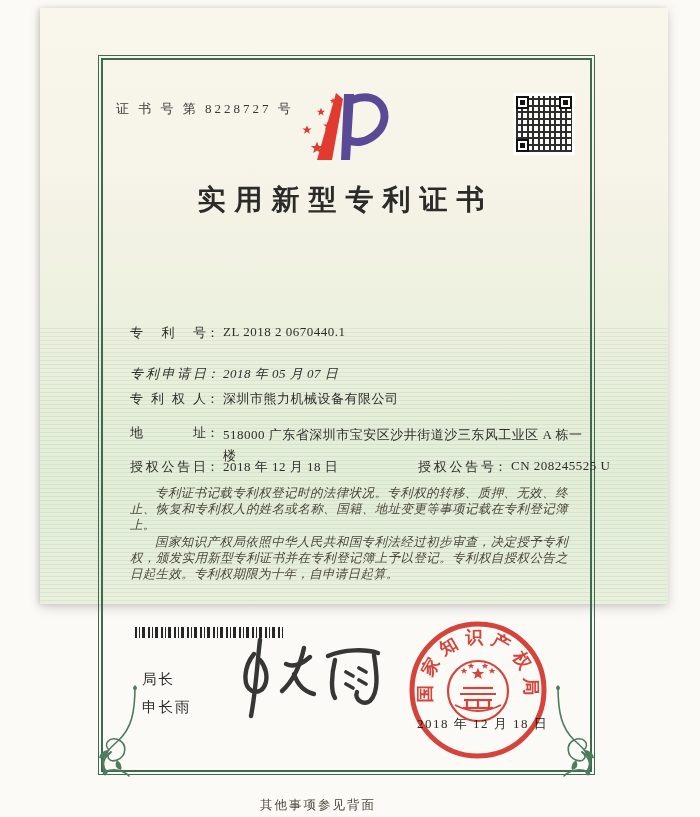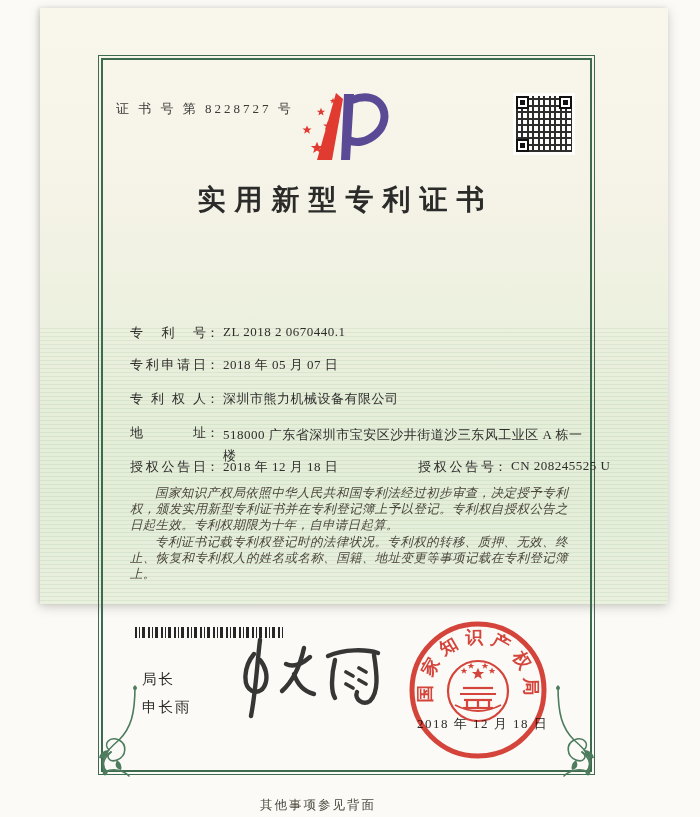--- a/index.html
+++ b/index.html
@@ -45,21 +45,21 @@
   .finder.tl{left:3px;top:3px;} .finder.tr{right:3px;top:3px;} .finder.bl{left:3px;bottom:3px;}
   .title{
     position:absolute;left:58px;top:173px;width:495px;text-align:center;
     font-size:28px;font-weight:600;color:#2b2b29;letter-spacing:9px;
   }
   .f-row{position:absolute;left:90px;font-size:13px;color:#2e2d2b;white-space:nowrap;}
   .f-label{display:inline-block;width:76px;text-align:justify;text-align-last:justify;vertical-align:top;}
   .f-colon{display:inline-block;margin-right:4px;vertical-align:top;}
   .f-value{display:inline-block;letter-spacing:.5px;vertical-align:top;}
   .f-row.r1{top:244px;} .f-row.r2{top:280px;} .f-row.r3{top:316px;}
-  .f-row.r4{top:348px;} .f-row.r5{top:382px;}
+  .f-row.r4{top:357px;font-style:italic;} .f-row.r5{top:382px;}
   .f-row.r6{top:416px;white-space:normal;width:470px;}
   .f-row.r6 .f-value{width:362px;line-height:21px;letter-spacing:.5px;}
   .f-row.r7{top:450px;width:470px;}
   .grant-pair{position:absolute;left:288px;top:0;}
   .body-text{
     position:absolute;left:90px;top:477px;width:438px;
     font-style:italic;font-size:12.5px;line-height:16.2px;color:#4b473c;
     text-align:justify;letter-spacing:.3px;
   }
   .body-text p{margin:0;text-indent:2em;}
@@ -167,22 +167,22 @@
     <span class="f-label">地址</span><span class="f-colon">：</span><span class="f-value">518000 广东省深圳市宝安区沙井街道沙三东风工业区 A 栋一楼</span>
   </div>
   <div class="f-row r7">
     <span class="f-label">授权公告日</span><span class="f-colon">：</span><span class="f-value">2018 年 12 月 18 日</span>
     <span class="grant-pair">
       <span class="f-label">授权公告号</span><span class="f-colon">：</span><span class="f-value">CN 208245525 U</span>
     </span>
   </div>
 
   <div class="body-text">
+    <p>专利证书记载专利权登记时的法律状况。专利权的转移、质押、无效、终止、恢复和专利权人的姓名或名称、国籍、地址变更等事项记载在专利登记簿上。</p>
     <p>国家知识产权局依照中华人民共和国专利法经过初步审查，决定授予专利权，颁发实用新型专利证书并在专利登记簿上予以登记。专利权自授权公告之日起生效。专利权期限为十年，自申请日起算。</p>
-    <p>专利证书记载专利权登记时的法律状况。专利权的转移、质押、无效、终止、恢复和专利权人的姓名或名称、国籍、地址变更等事项记载在专利登记簿上。</p>
   </div>
 
   <div class="barcode"></div>
 
   <div class="signer">
     <div>局长</div>
     <div>申长雨</div>
   </div>
 
   <svg class="signature" width="175" height="92" viewBox="0 0 175 92">

